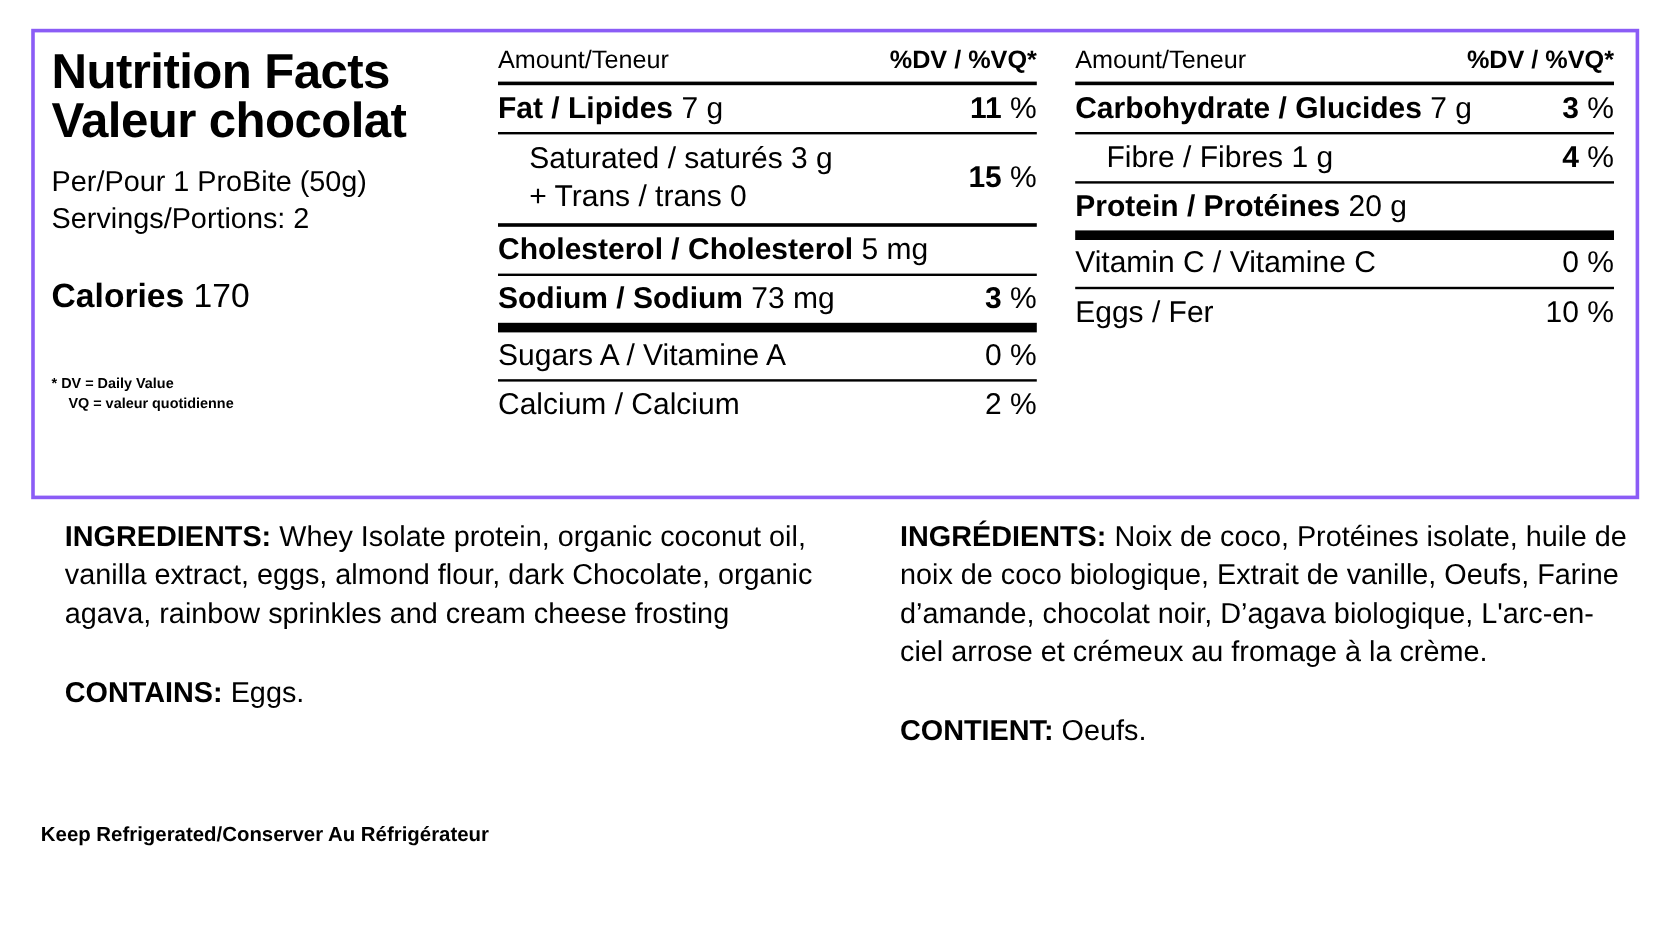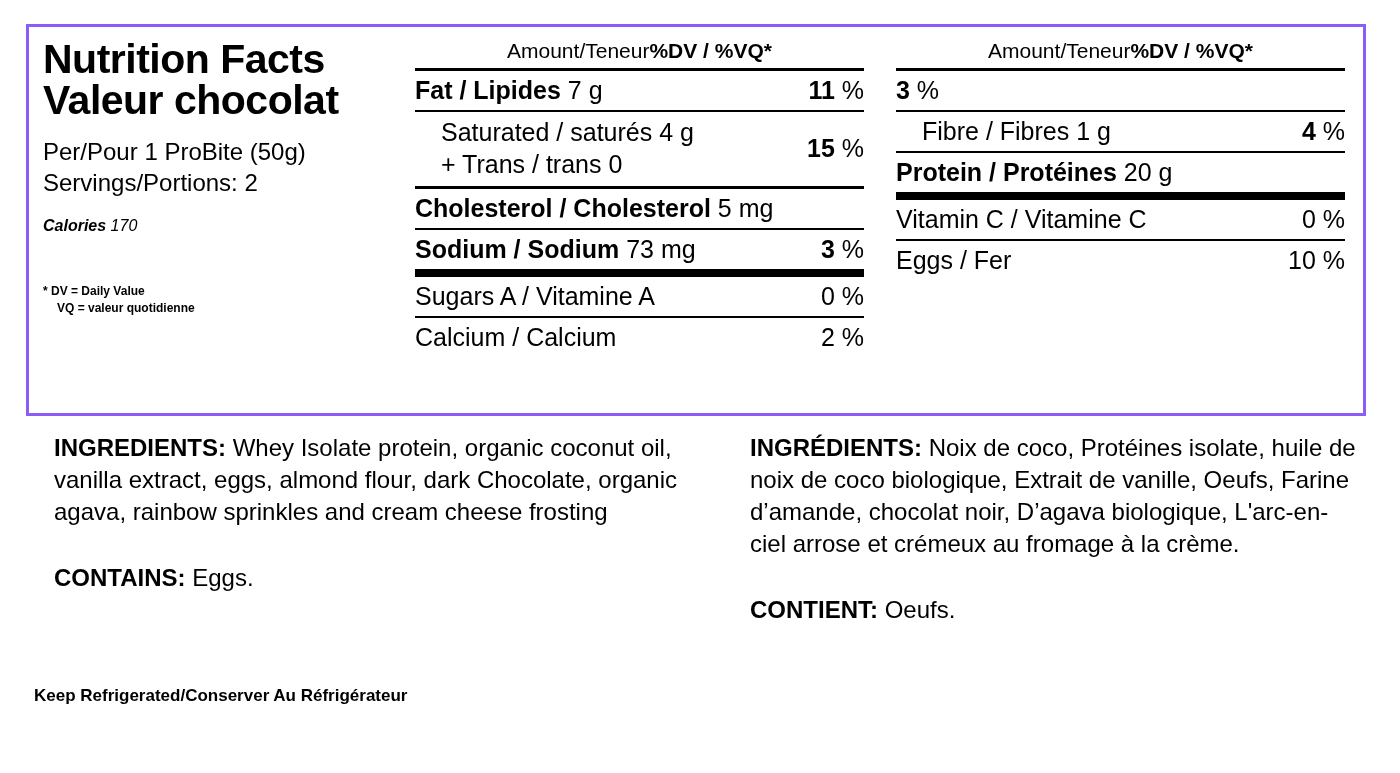--- a/index.html
+++ b/index.html
@@ -57,23 +57,22 @@
     font-size: 24px;
     line-height: 1.3;
     margin-top: 14px;
   }
   .nf-servings2 {
     font-size: 24px;
     line-height: 1.3;
   }
 
   .nf-calories {
-    margin-top: 18px;
-    font-size: 16px;
-    font-style: italic;
+    margin-top: 32px;
+    font-size: 28px;
   }
   .nf-calories b {
     font-weight: bold;
   }
 
   .nf-footnote {
     margin-top: 48px;
     font-size: 12px;
     font-weight: bold;
     line-height: 1.45;
@@ -108,21 +107,21 @@
     font-size: 21px;
     padding-top: 4px;
     padding-bottom: 5px;
   }
 
   .row.sub { padding-left: 26px; }
 
   .bold { font-weight: bold; }
 
   .rule-thin { border-bottom: 2px solid #000; }
-  .rule-med  { border-bottom: 3px solid #000; justify-content: center; }
+  .rule-med  { border-bottom: 3px solid #000; }
   .rule-thick{ border-bottom: 8px solid #000; }
 
   .sat-block {
     display: flex;
     align-items: center;
     justify-content: space-between;
     font-size: 25px;
     padding: 4px 0 6px 26px;
   }
   .sat-block .lines { line-height: 1.28; }
@@ -198,21 +197,21 @@
         <span>7 g</span>
       </span>
       <span class="right">
         <b>11</b>
         <span>%</span>
       </span>
     </div>
 
     <div class="sat-block rule-med">
       <span class="lines">
-        <div>Saturated / saturés 4 g</div>
+        <div>Saturated / saturés 3 g</div>
         <div>+ Trans / trans 0</div>
       </span>
       <span class="pct">
         <b>15</b>
         <span>%</span>
       </span>
     </div>
 
     <div class="row rule-thin">
       <span class="left">
@@ -253,20 +252,24 @@
   </div>
 
   <div class="nf-col right">
 
     <div class="row head rule-med">
       <span class="left">Amount/Teneur</span>
       <span class="right bold">%DV / %VQ*</span>
     </div>
 
     <div class="row rule-thin">
+      <span class="left">
+        <b>Carbohydrate / Glucides</b>
+        <span>7 g</span>
+      </span>
       <span class="right">
         <b>3</b>
         <span>%</span>
       </span>
     </div>
 
     <div class="row sub rule-thin">
       <span class="left">
         <span>Fibre / Fibres</span>
         <span>1 g</span>

